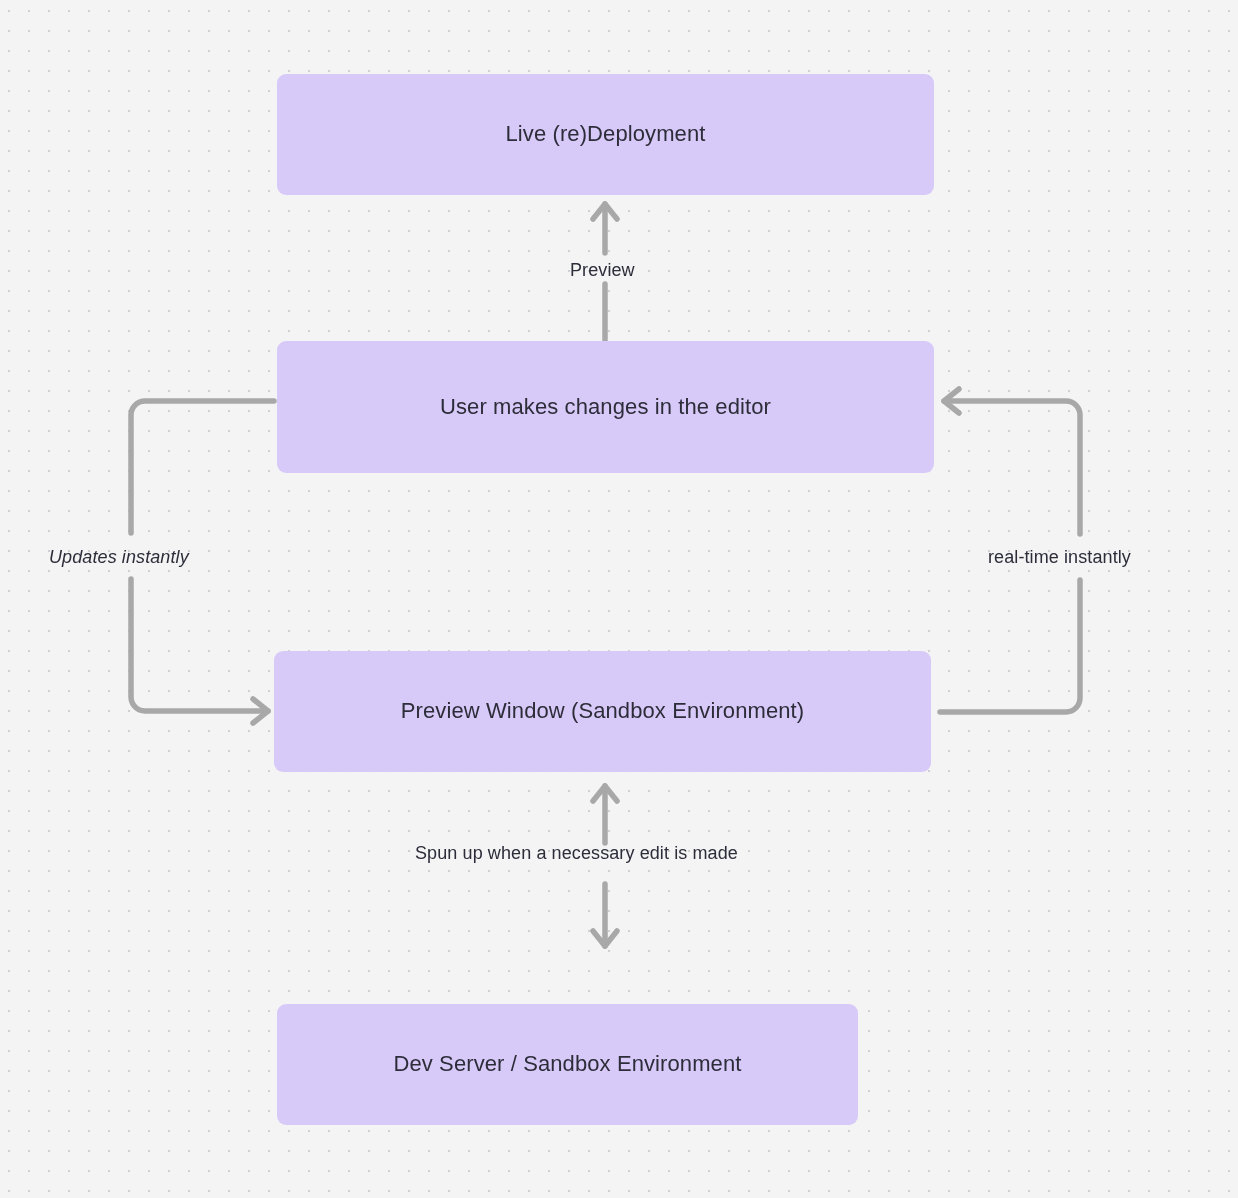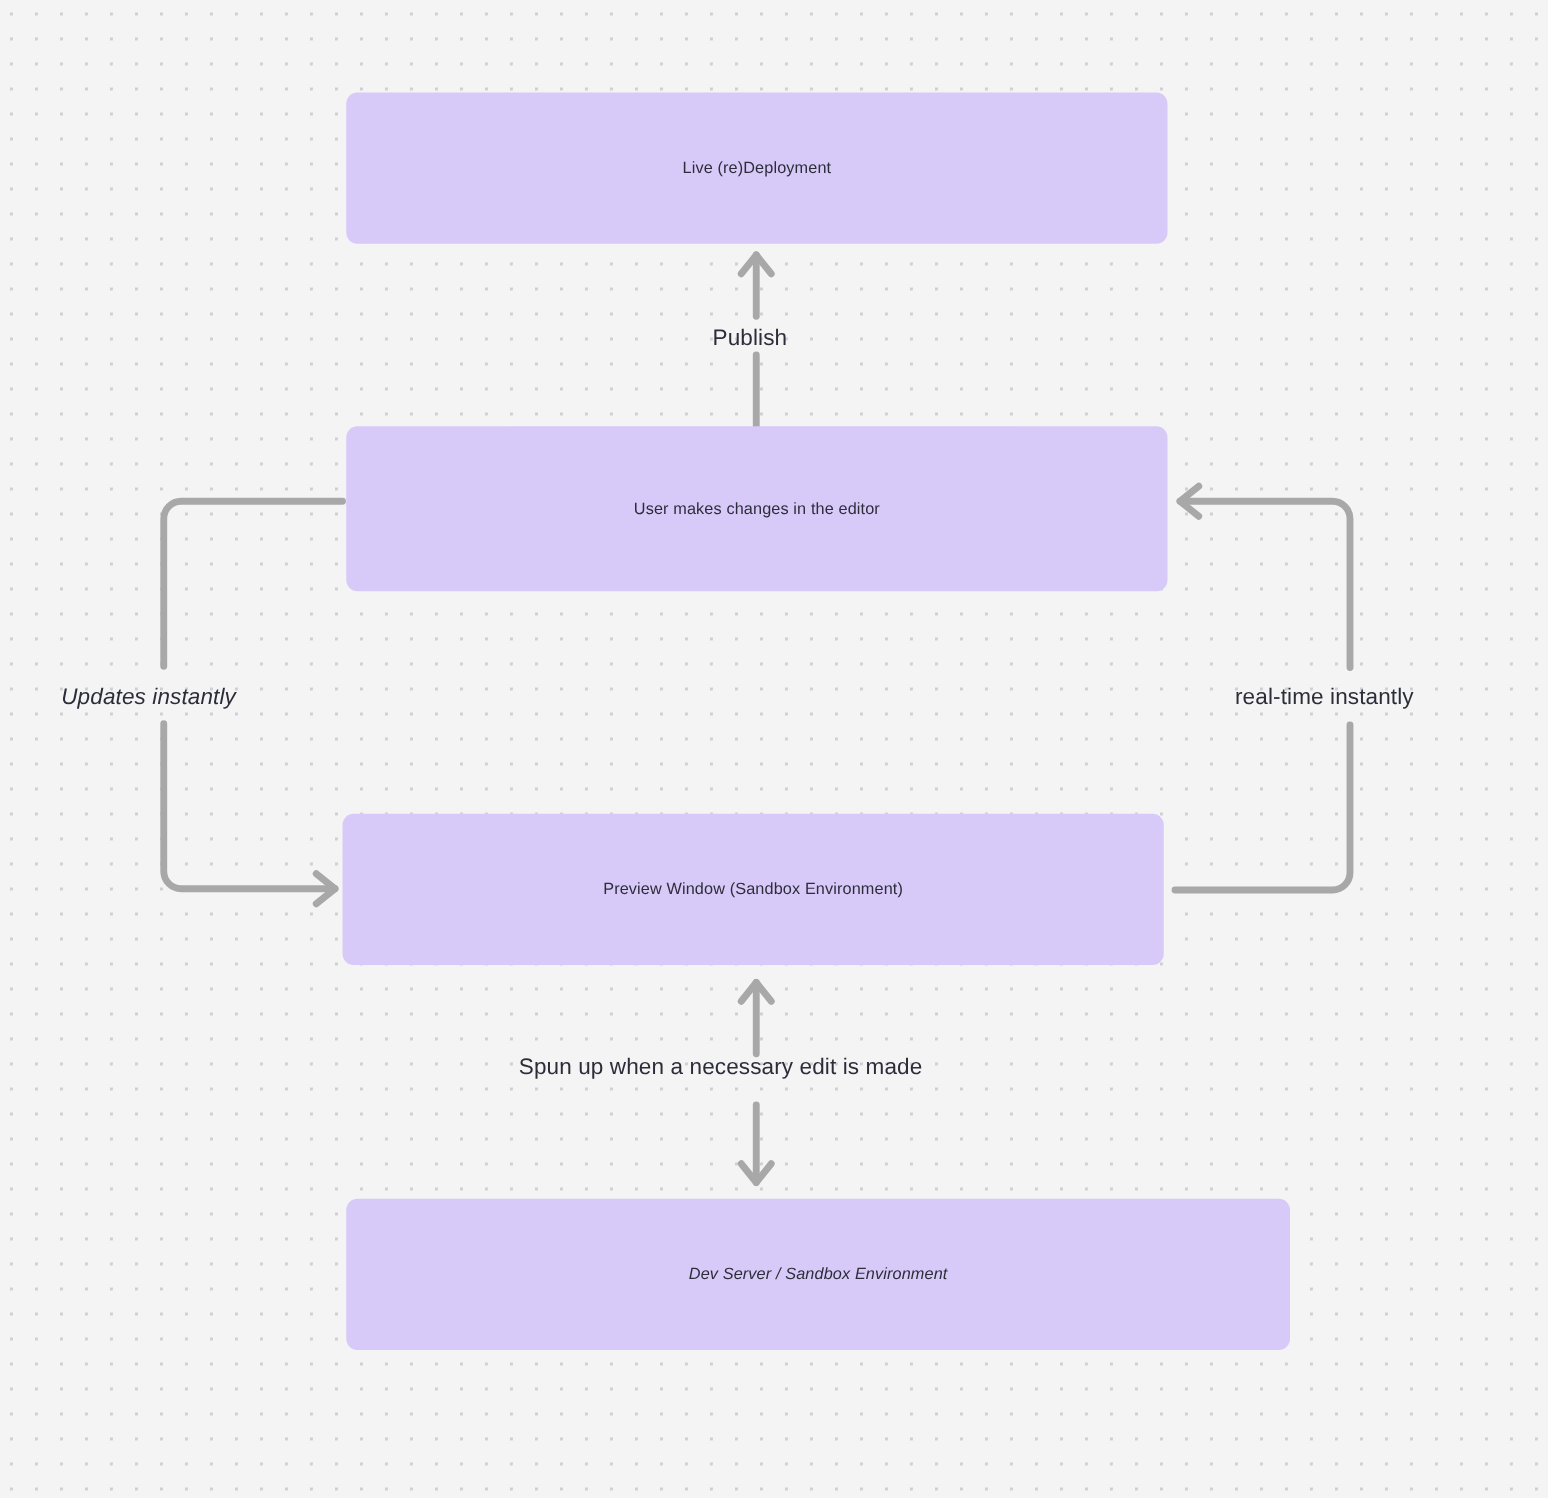--- a/index.html
+++ b/index.html
@@ -32,29 +32,29 @@
   .node {
     position: absolute;
     box-sizing: border-box;
     background: #d8caf8;
     border-radius: 9px;
     display: flex;
     align-items: center;
     justify-content: center;
     text-align: center;
     color: #2d2d3a;
-    font-size: 13px;
+    font-size: 22px;
     line-height: 1.3;
     letter-spacing: 0.1px;
     padding: 6px 18px;
   }
   #node-live        { left: 277px; top: 74px;  width: 657px; height: 121px; }
   #node-editor      { left: 277px; top: 341px; width: 657px; height: 132px; }
   #node-preview     { left: 260px; top: 651px; width: 657px; height: 121px; margin-left: 14px; }
-  #node-devserver   { left: 277px; top: 959px; width: 755px; height: 121px; font-style: italic; }
+  #node-devserver   { left: 277px; top: 1004px; width: 581px; height: 121px; }
 
   .edge-label {
     position: absolute;
     color: #2d2d3a;
     font-size: 18px;
     line-height: 1;
     white-space: nowrap;
     letter-spacing: 0.1px;
   }
   #label-publish        { left: 570px;  top: 261px; }
@@ -107,21 +107,21 @@
   </div>
 
   <div class="node" id="node-preview">
     <span>Preview Window (Sandbox Environment)</span>
   </div>
 
   <div class="node" id="node-devserver">
     <span>Dev Server / Sandbox Environment</span>
   </div>
 
-  <div class="edge-label" id="label-publish">Publish</div>
+  <div class="edge-label" id="label-publish">Preview</div>
 
   <div class="edge-label" id="label-updates">Updates instantly</div>
 
   <div class="edge-label" id="label-realtime">real-time instantly</div>
 
   <div class="edge-label" id="label-spunup">Spun up when a necessary edit is made</div>
 
 </div>
 
 </body></html>

